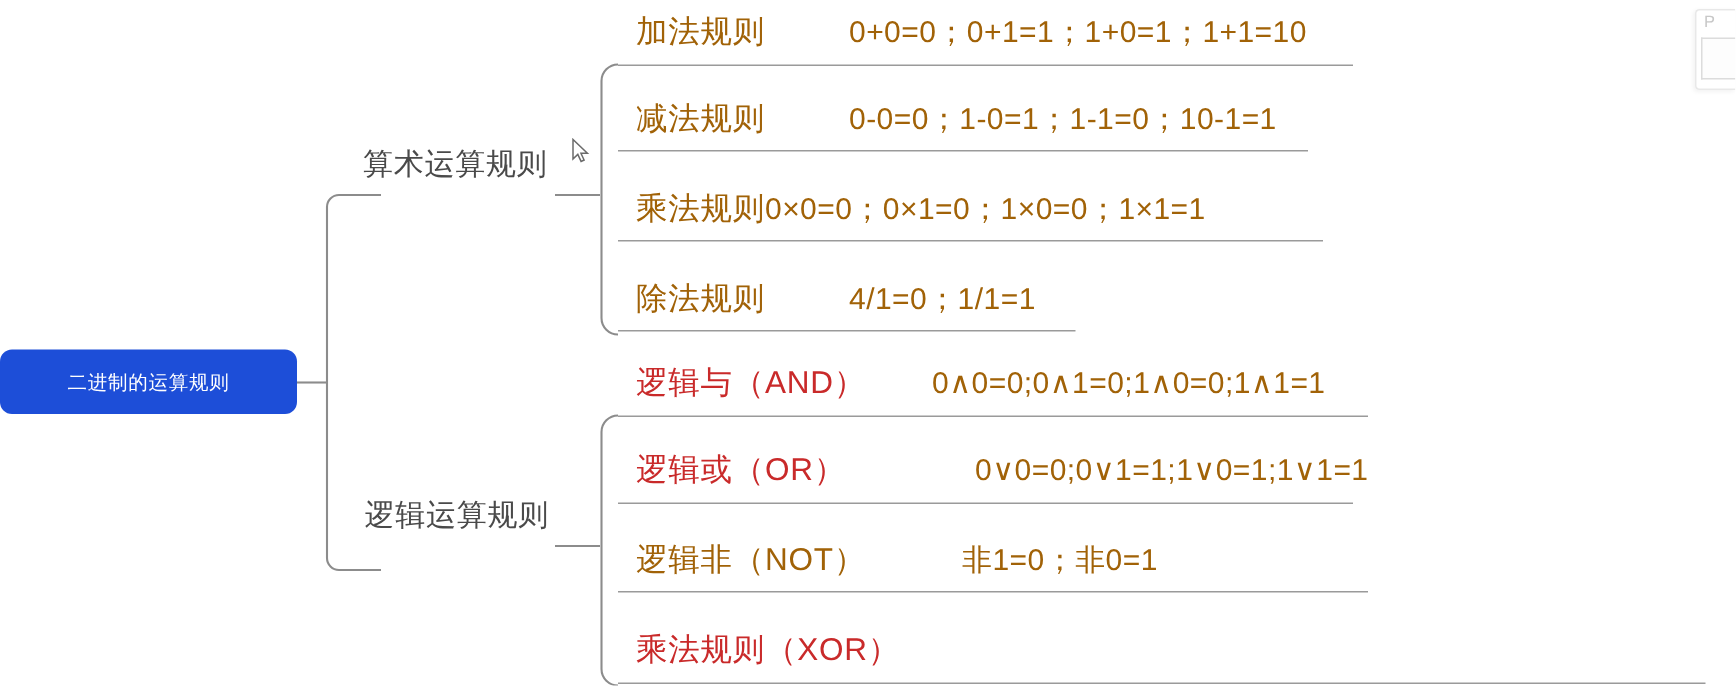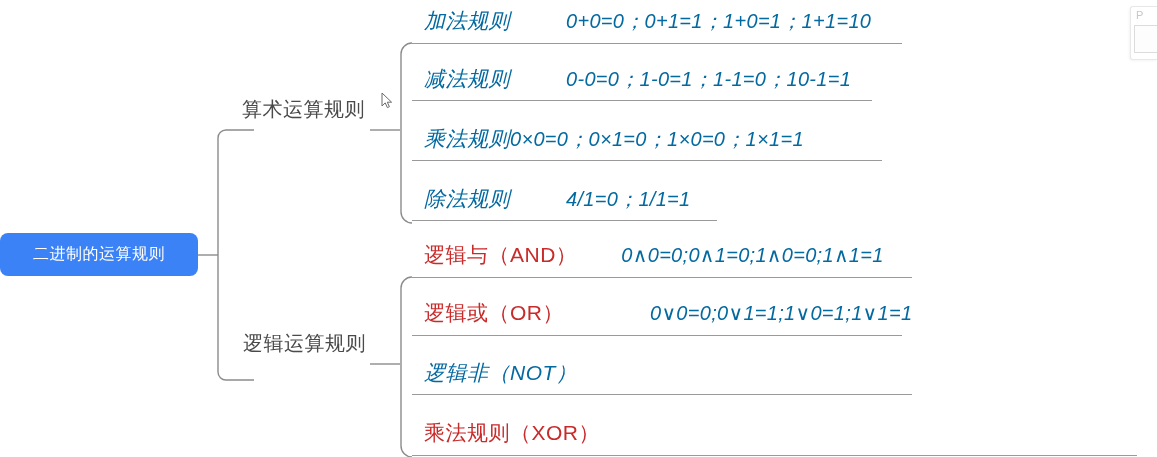--- a/index.html
+++ b/index.html
@@ -33,27 +33,27 @@
   }
 
   
   .root-node {
     position: absolute;
     left: 0px;
     top: 233px;
     width: 198px;
     height: 43px;
     border-radius: 8px;
-    background: #3b82f6;
+    background: #1d4ed8;
     box-sizing: border-box;
     display: flex;
     align-items: center;
     justify-content: center;
     color: #ffffff;
-    font-size: 16px;
+    font-size: 13px;
     letter-spacing: 0.5px;
     white-space: nowrap;
   }
 
   
   .branch-label {
     position: absolute;
     color: #4a4a4a;
     font-size: 20px;
     white-space: nowrap;
@@ -72,21 +72,21 @@
     box-sizing: border-box;
   }
   .leaf .leaf-title {
     font-size: 21px;
     letter-spacing: 0.5px;
   }
   .leaf .leaf-formula {
     font-size: 20px;
     letter-spacing: 0.3px;
   }
-  .tone-dark  { color: #0369a1; font-style: italic; }
+  .tone-dark  { color: #a16207; }
   .tone-red   { color: #c92a2a; }
 
   
   .leaf-rule {
     position: absolute;
     height: 1px;
     background: #9a9a9a;
   }
 
   
@@ -196,20 +196,21 @@
     <span class="leaf-formula tone-dark" style="margin-left:44px;">0∧0=0;0∧1=0;1∧0=0;1∧1=1</span>
   </div>
 
   <div class="leaf" style="left:424px; top:292px;">
     <span class="leaf-title tone-red">逻辑或（OR）</span>
     <span class="leaf-formula tone-dark" style="margin-left:86px;">0∨0=0;0∨1=1;1∨0=1;1∨1=1</span>
   </div>
 
   <div class="leaf" style="left:424px; top:352px;">
     <span class="leaf-title tone-dark">逻辑非（NOT）</span>
+    <span class="leaf-formula tone-dark" style="margin-left:64px;">非1=0；非0=1</span>
   </div>
 
   <div class="leaf" style="left:424px; top:412px;">
     <span class="leaf-title tone-red">乘法规则（XOR）</span>
   </div>
 
   <svg class="cursor-arrow" viewBox="0 0 13 17">
     <path d="M1 1 L1 14 L4.2 10.9 L6.4 15.6 L8.4 14.7 L6.3 10.2 L10.6 10.2 Z" fill="#ffffff" stroke="#6b6b6b" stroke-width="1"></path>
   </svg>
 

